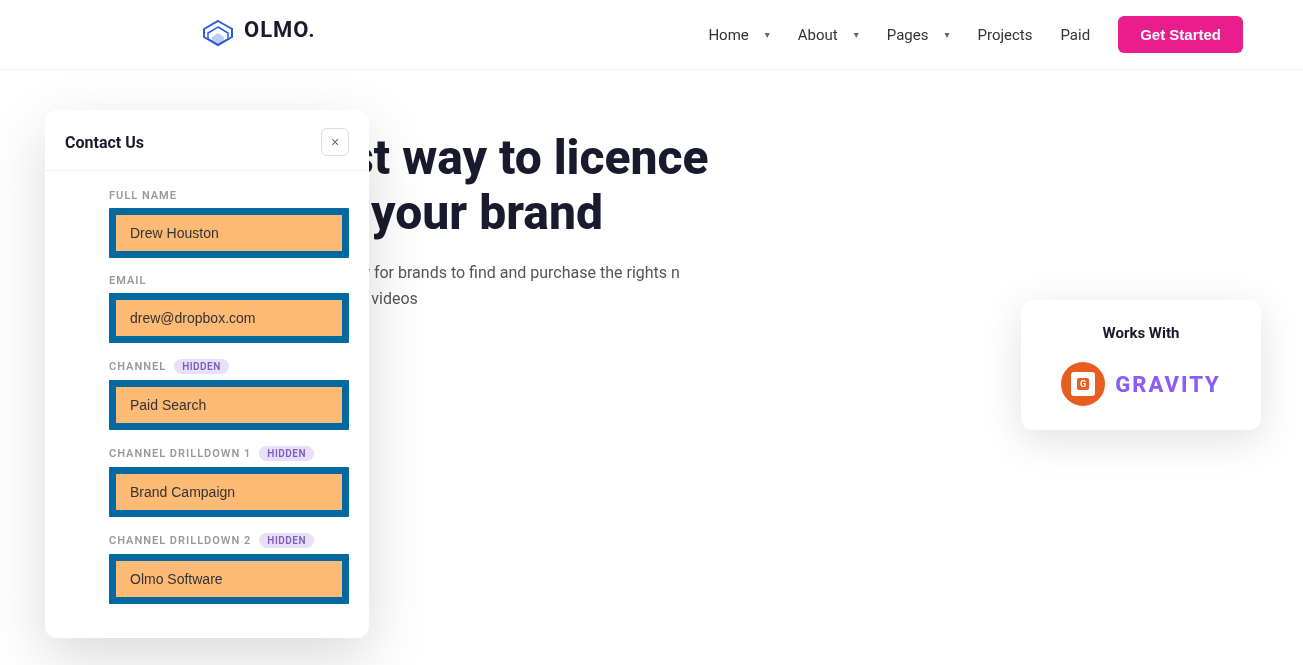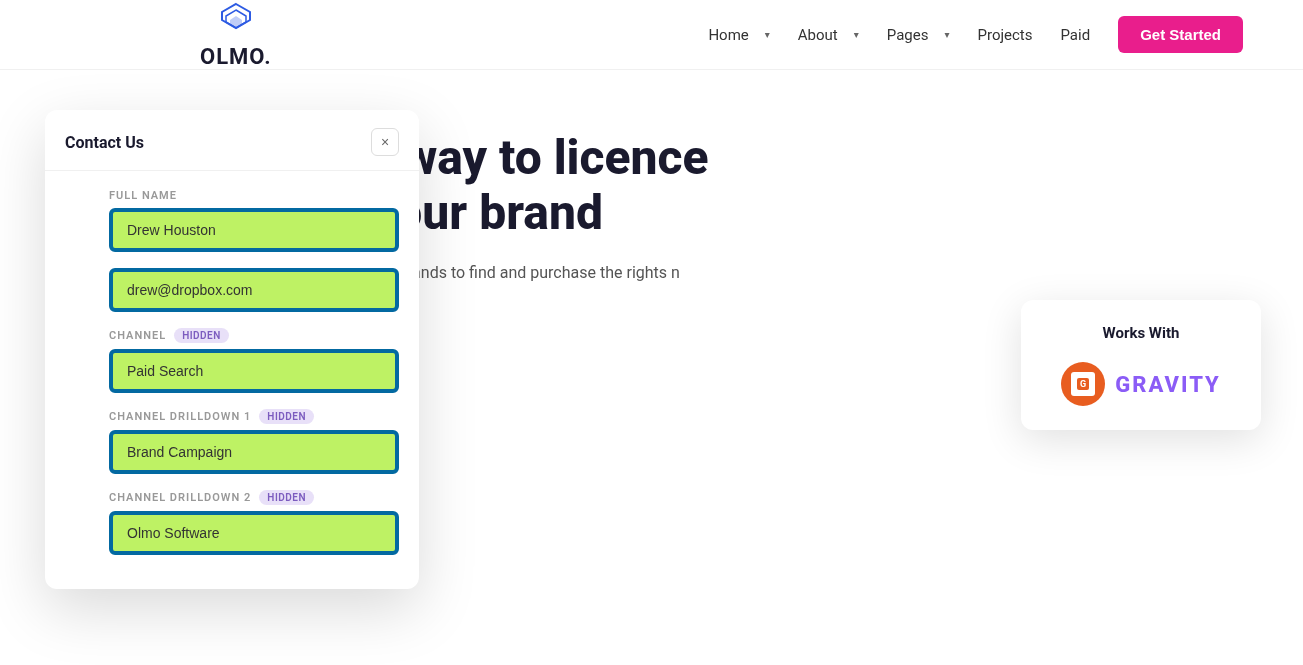--- a/index.html
+++ b/index.html
@@ -49,23 +49,22 @@
       display: flex;
       align-items: center;
       justify-content: space-between;
       padding: 0 60px 0 200px;
       z-index: 10;
       border-bottom: 1px solid #f0f0f0;
     }
 
     .logo {
       display: flex;
-      align-items: center;
+      align-items: flex-start;
       gap: 8px;
-      flex-direction: column;
     }
 
     .logo-icon {
       width: 36px;
       height: 36px;
     }
 
     .logo-text {
       font-size: 22px;
       font-weight: 700;
@@ -273,21 +272,21 @@
       align-items: center;
       justify-content: center;
       font-size: 16px;
     }
 
     
     .contact-modal {
       position: absolute;
       top: 110px;
       left: 45px;
-      width: 374px;
+      width: 324px;
       background: #fff;
       border-radius: 12px;
       box-shadow: 0 20px 60px rgba(0,0,0,0.15);
       z-index: 100;
       overflow: hidden;
     }
 
     .modal-header {
       display: flex;
       align-items: center;
@@ -342,26 +341,26 @@
       color: #7c5cbf;
       font-size: 10px;
       font-weight: 600;
       padding: 2px 8px;
       border-radius: 10px;
       letter-spacing: 0.5px;
     }
 
     .field-input {
       width: 100%;
-      border: 4px solid #0369a1;
-      border-radius: 6px;
+      border: 7px solid #0369a1;
+      border-radius: 1px;
       padding: 10px 14px;
       font-size: 14px;
       color: #333;
-      background: #bef264;
+      background: #fdba74;
       outline: none;
     }
 
     
     .works-with-card {
       position: absolute;
       top: 300px;
       right: 42px;
       width: 240px;
       background: #fff;
@@ -524,20 +523,21 @@
   </div>
 
   <div class="modal-body">
 
     <div class="field-group">
       <div class="field-label">FULL NAME</div>
       <input class="field-input" type="text" value="Drew Houston" style="">
     </div>
 
     <div class="field-group">
+      <div class="field-label">EMAIL</div>
       <input class="field-input" type="email" value="drew@dropbox.com" style="">
     </div>
 
     <div class="field-group">
       <div class="field-label">
         <span>CHANNEL</span>
         <span class="badge-hidden">Hidden</span>
       </div>
       <input class="field-input" type="text" value="Paid Search" style="">
     </div>

